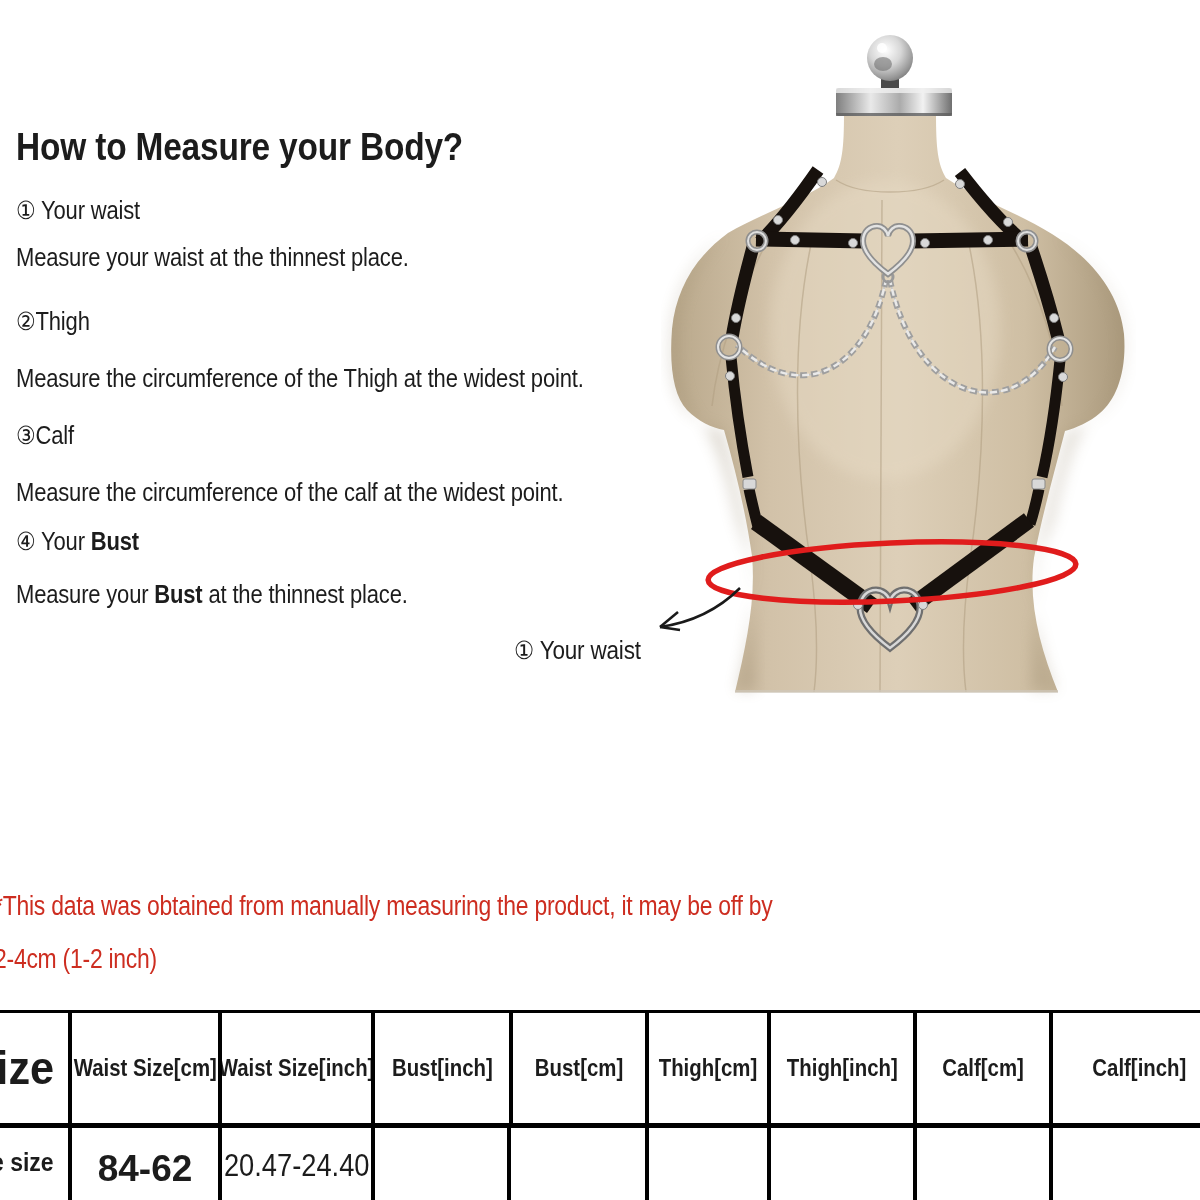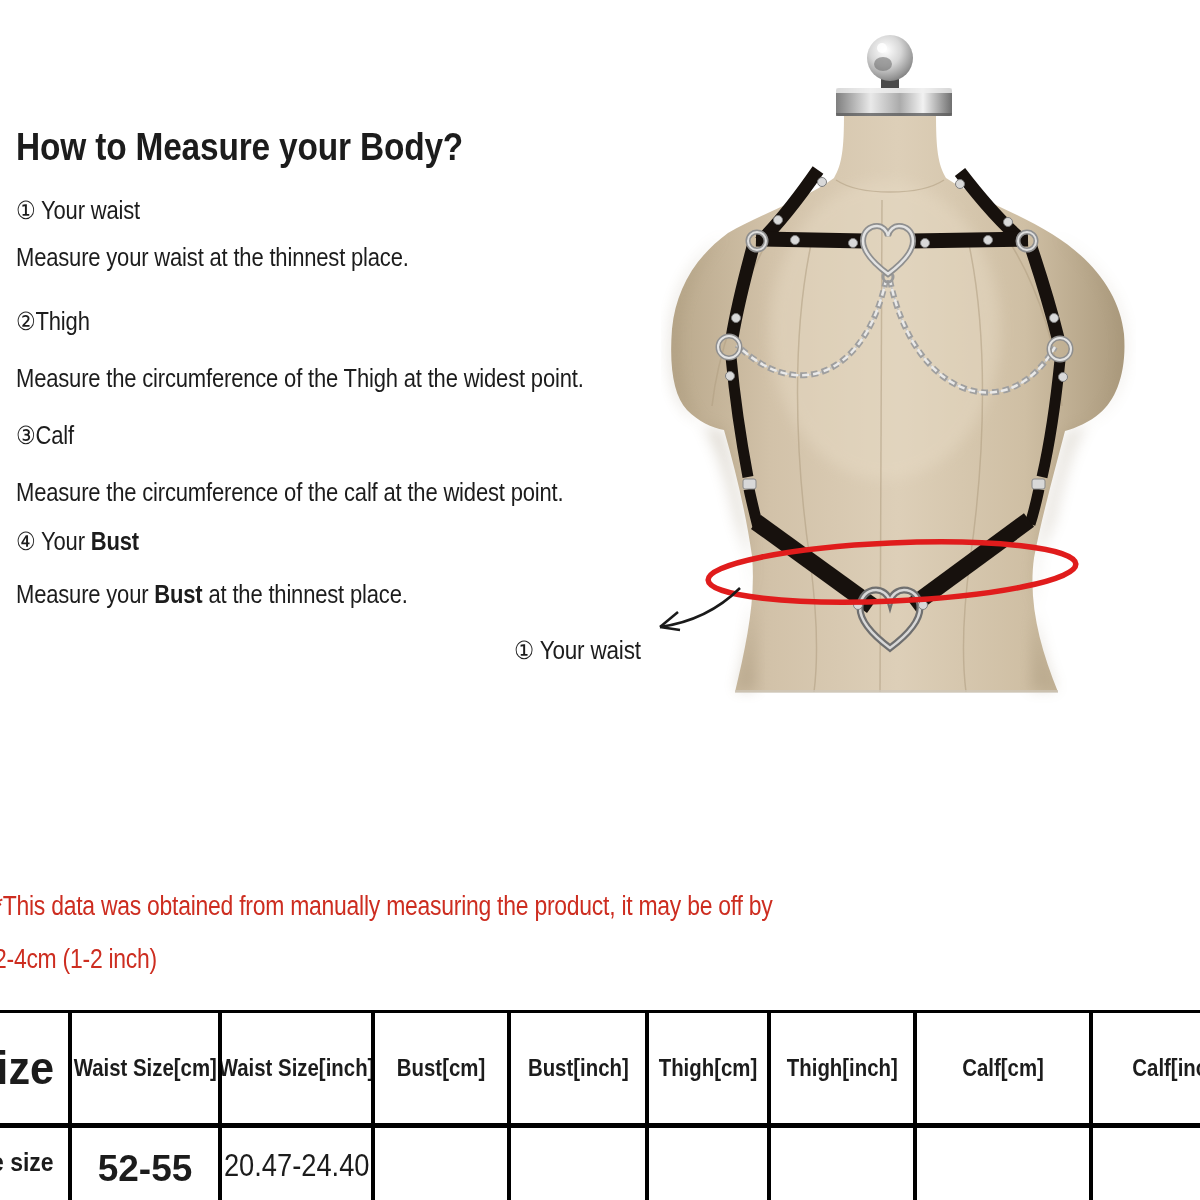--- a/index.html
+++ b/index.html
@@ -17,21 +17,21 @@
 
   
   .tbl{position:absolute;left:-58px;top:1010px;width:1328px;border-top:3px solid #000;}
   .tr{display:flex;}
   .tr.head{height:110px;border-bottom:5px solid #000;}
   .tr.body{height:115px;}
   .td{box-sizing:border-box;border-right:4px solid #000;display:flex;
       align-items:center;justify-content:center;overflow:hidden;}
   .tr.body .td{align-items:flex-start;padding-top:20px;}
   .c0{width:130px}.c1{width:150px}.c2{width:153px}.c3{width:136px}.c4{width:138px}
-  .c5{width:122px}.c6{width:146px}.c7{width:176px}.c8{width:177px}
+  .c5{width:122px}.c6{width:146px}.c7{width:136px}.c8{width:177px}
   .td.c0{justify-content:flex-end;padding-right:14px;}
   .hspan{font-size:24px;font-weight:bold;display:inline-block;transform:scaleX(.85);
          transform-origin:center;white-space:nowrap;}
   .td.c0 .hspan{font-size:46px;transform:scaleX(.94);transform-origin:right center;}
   .vspan{display:inline-block;white-space:nowrap;}
   .v0{font-size:25px;font-weight:bold;transform:scaleX(.92);transform-origin:right center;}
   .v1{font-size:37px;font-weight:bold;}
   .v2{font-size:31px;transform:scaleX(.88);transform-origin:center;}
 </style>
 </head>
@@ -219,45 +219,45 @@
   <div class="tr head">
     <div class="td c0">
         <span class="hspan">Size</span>
       </div>
     <div class="td c1">
         <span class="hspan">Waist Size[cm]</span>
       </div>
     <div class="td c2">
         <span class="hspan">Waist Size[inch]</span>
       </div>
+    <div class="td c4">
+        <span class="hspan">Bust[inch]</span>
+      </div>
     <div class="td c3">
         <span class="hspan">Bust[cm]</span>
-      </div>
-    <div class="td c4">
-        <span class="hspan">Bust[inch]</span>
       </div>
     <div class="td c5">
         <span class="hspan">Thigh[cm]</span>
       </div>
     <div class="td c6">
         <span class="hspan">Thigh[inch]</span>
       </div>
     <div class="td c7">
         <span class="hspan">Calf[cm]</span>
       </div>
     <div class="td c8">
         <span class="hspan">Calf[inch]</span>
       </div>
   </div>
   <div class="tr body">
     <div class="td c0">
         <span class="vspan v0">one size</span>
       </div>
     <div class="td c1">
-        <span class="vspan v1">52-55</span>
+        <span class="vspan v1">84-62</span>
       </div>
     <div class="td c2">
         <span class="vspan v2">20.47-24.40</span>
       </div>
     <div class="td c3">
         <span class="vspan v2"></span>
       </div>
     <div class="td c4">
         <span class="vspan v2"></span>
       </div>

